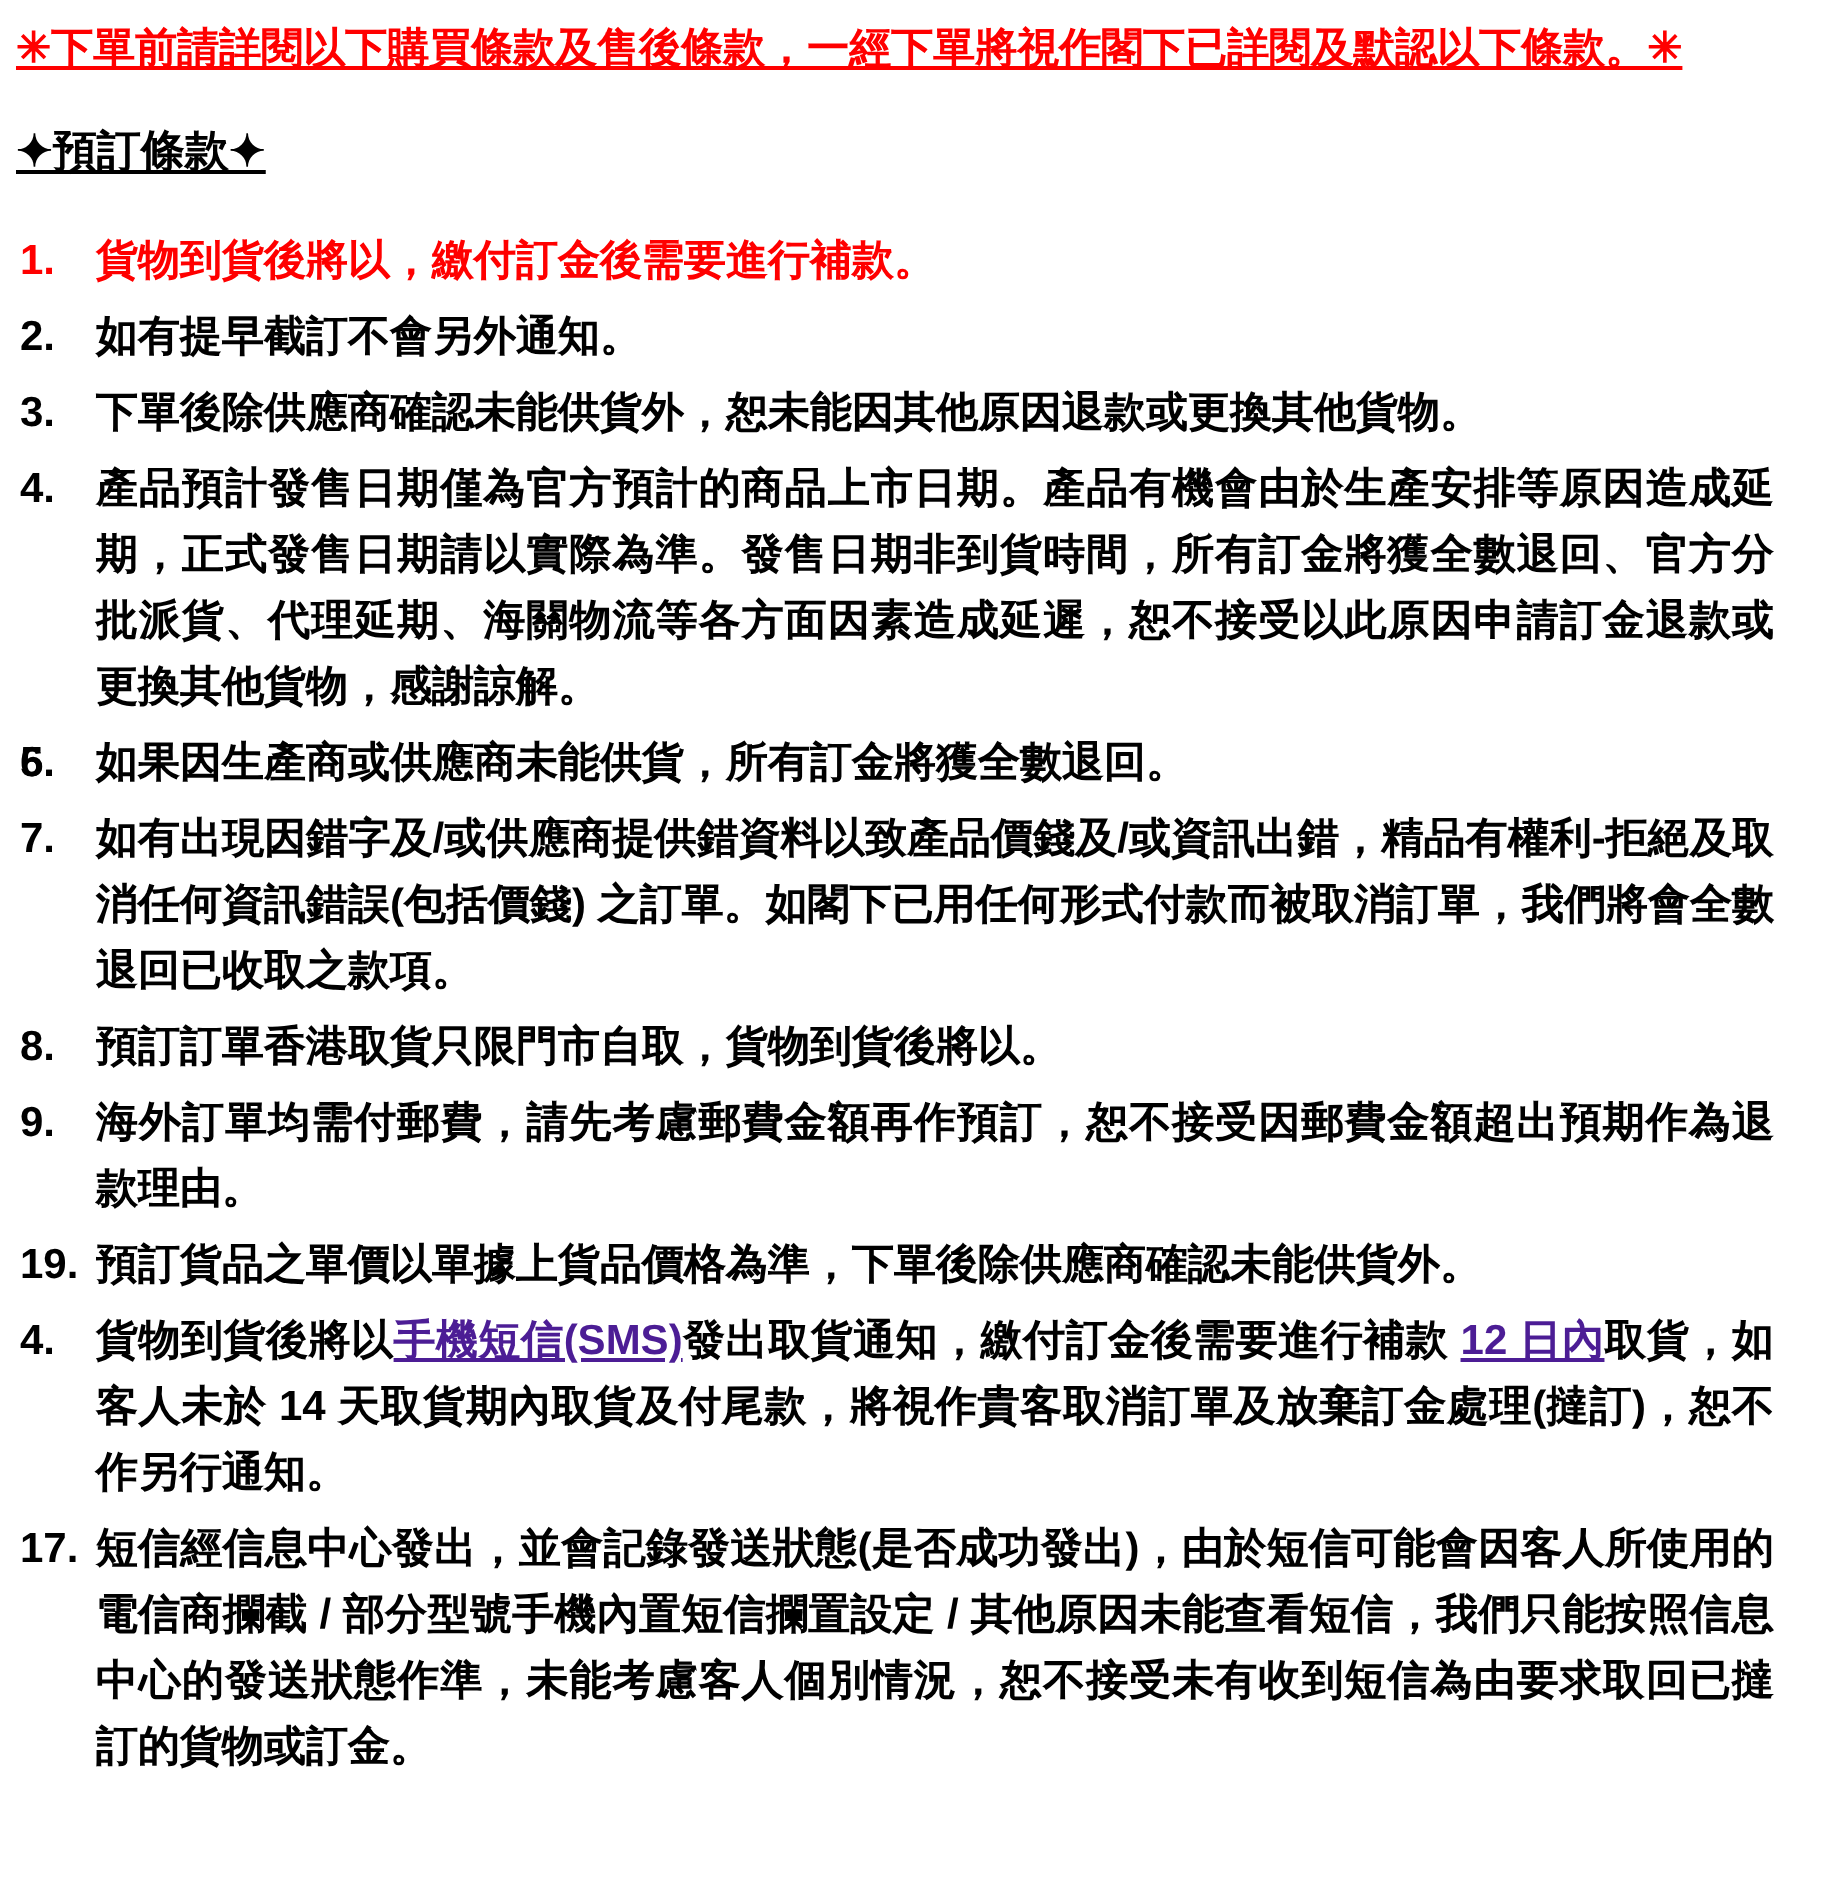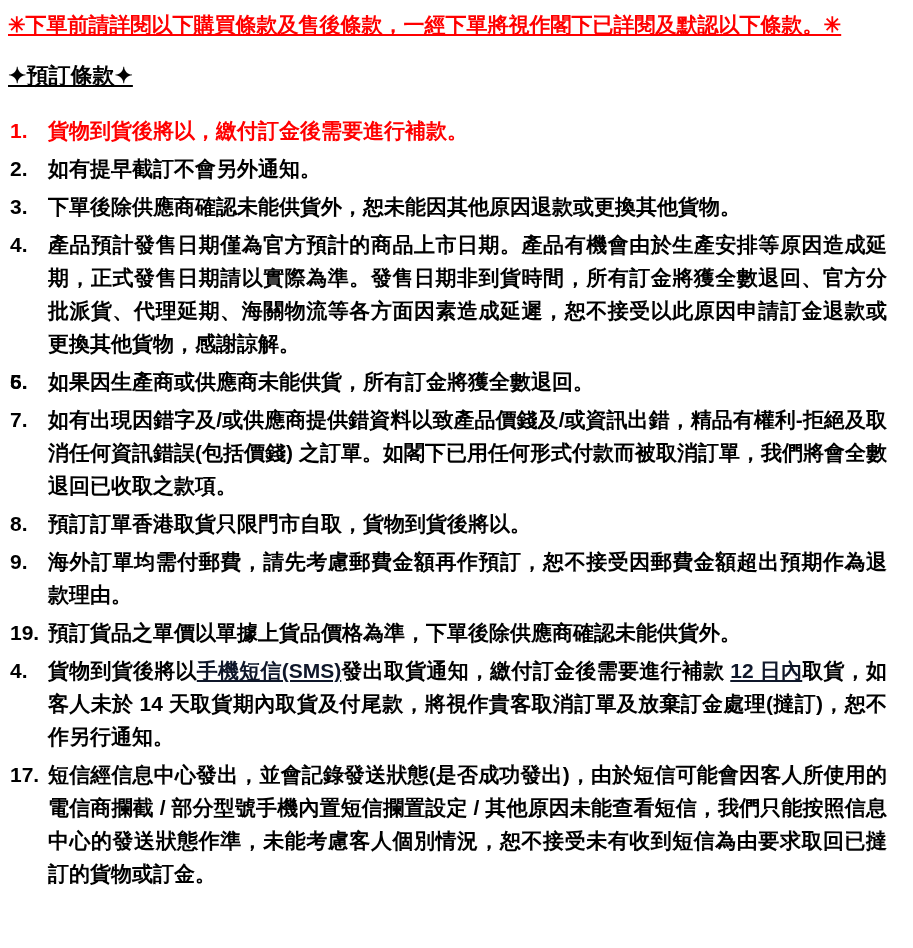--- a/index.html
+++ b/index.html
@@ -48,21 +48,21 @@
   }
   .term-num {
     position: absolute;
     left: 2px;
     top: 0;
   }
   .term-red {
     color: #ff0000;
   }
   .seg-red-underline {
-    color: #0f172a;
+    color: #4c1d95;
     text-decoration: underline;
   }
 </style>
 </head>
 <body>
 
 <div class="page">
   <div class="banner">✳下單前請詳閱以下購買條款及售後條款，一經下單將視作閣下已詳閱及默認以下條款。✳</div>
 
   <div class="heading">✦預訂條款✦</div>

